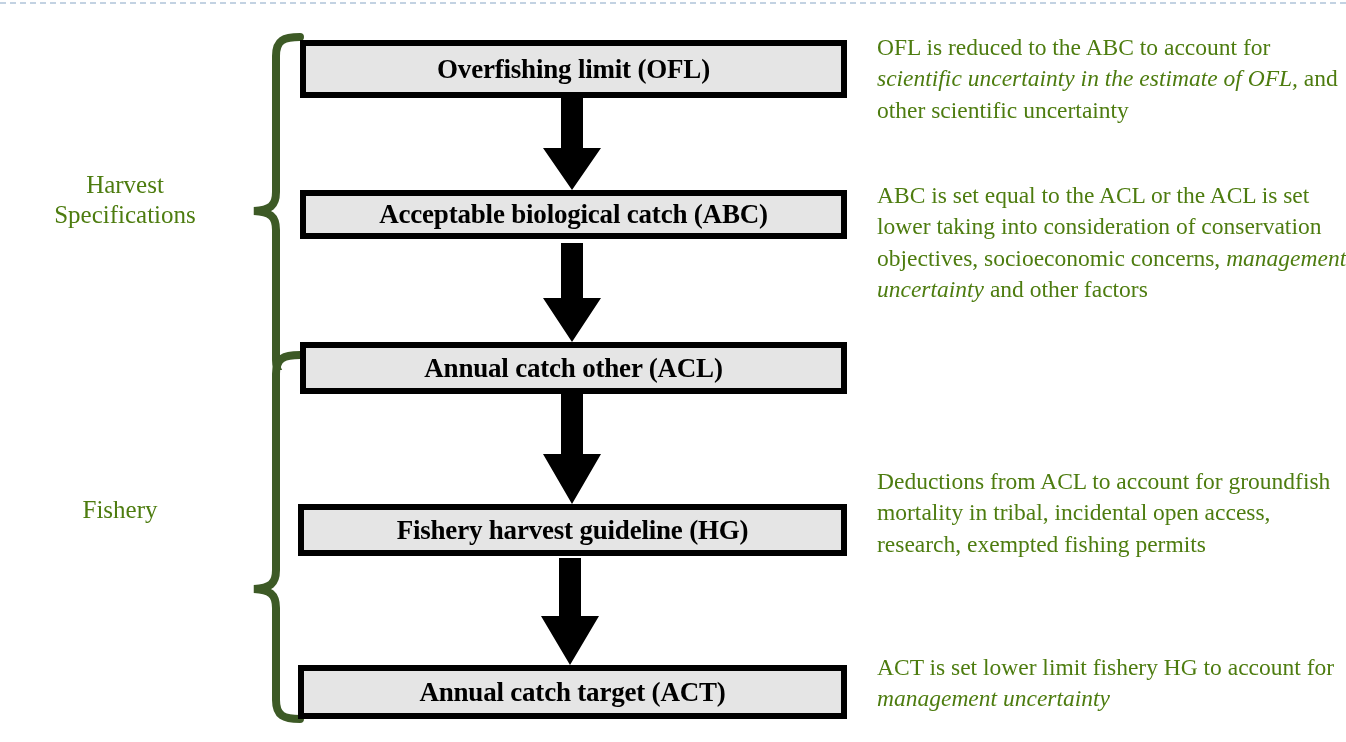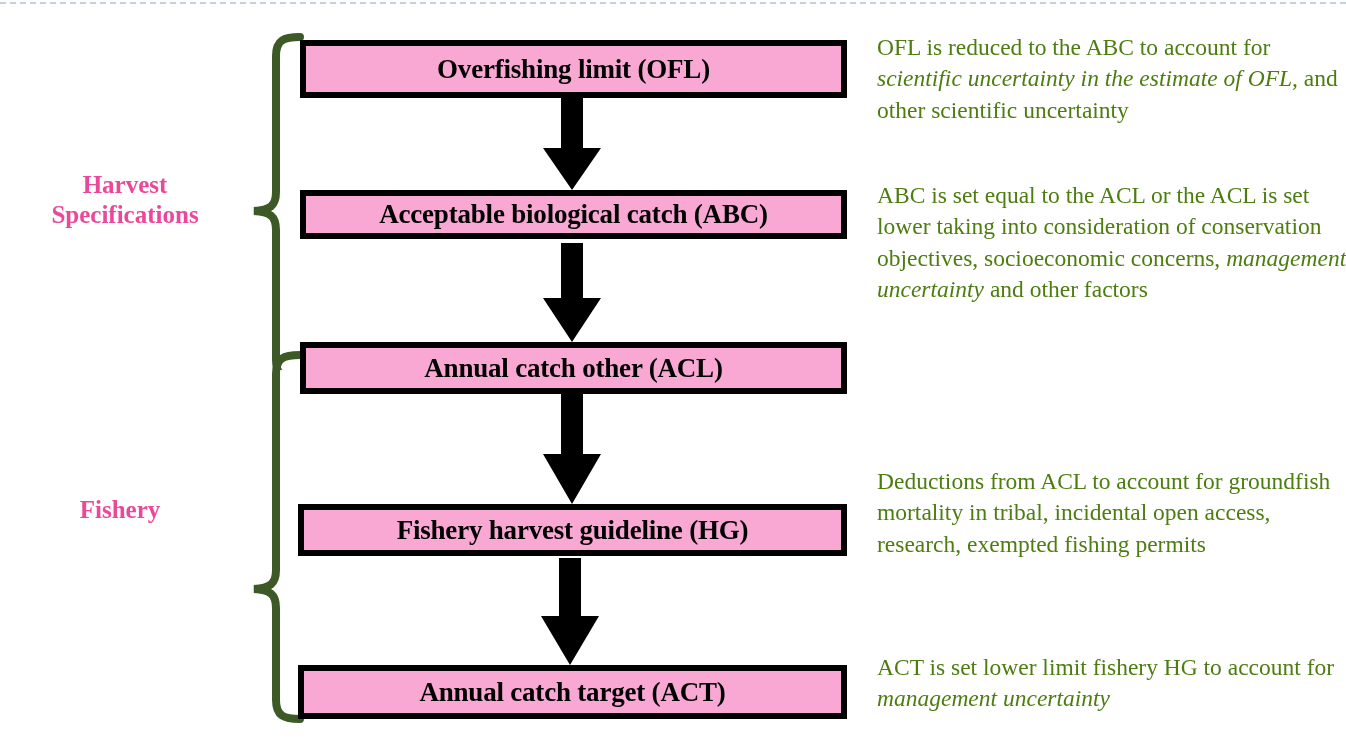--- a/index.html
+++ b/index.html
@@ -24,21 +24,21 @@
     width: 1346px;
     height: 0;
     border-top: 2px dashed #c3d2e2;
   }
 
   
   .box {
     position: absolute;
     box-sizing: border-box;
     border: 6px solid #000000;
-    background: #f9a8d4;
+    background: #e5e5e5;
     display: flex;
     align-items: center;
     justify-content: center;
   }
   .box-label {
     font-weight: bold;
     font-size: 27px;
     letter-spacing: -0.2px;
     color: #000000;
     white-space: nowrap;
@@ -51,22 +51,22 @@
   }
 
   
   .brace {
     position: absolute;
   }
 
   
   .group-label {
     position: absolute;
-    color: #ec4899;
-    font-weight: bold;
+    color: #4d7c0f;
+    font-weight: normal;
     font-size: 25px;
     line-height: 1.18;
     text-align: center;
     white-space: nowrap;
   }
 
   
   .annot {
     position: absolute;
     color: #4d7c0f;

